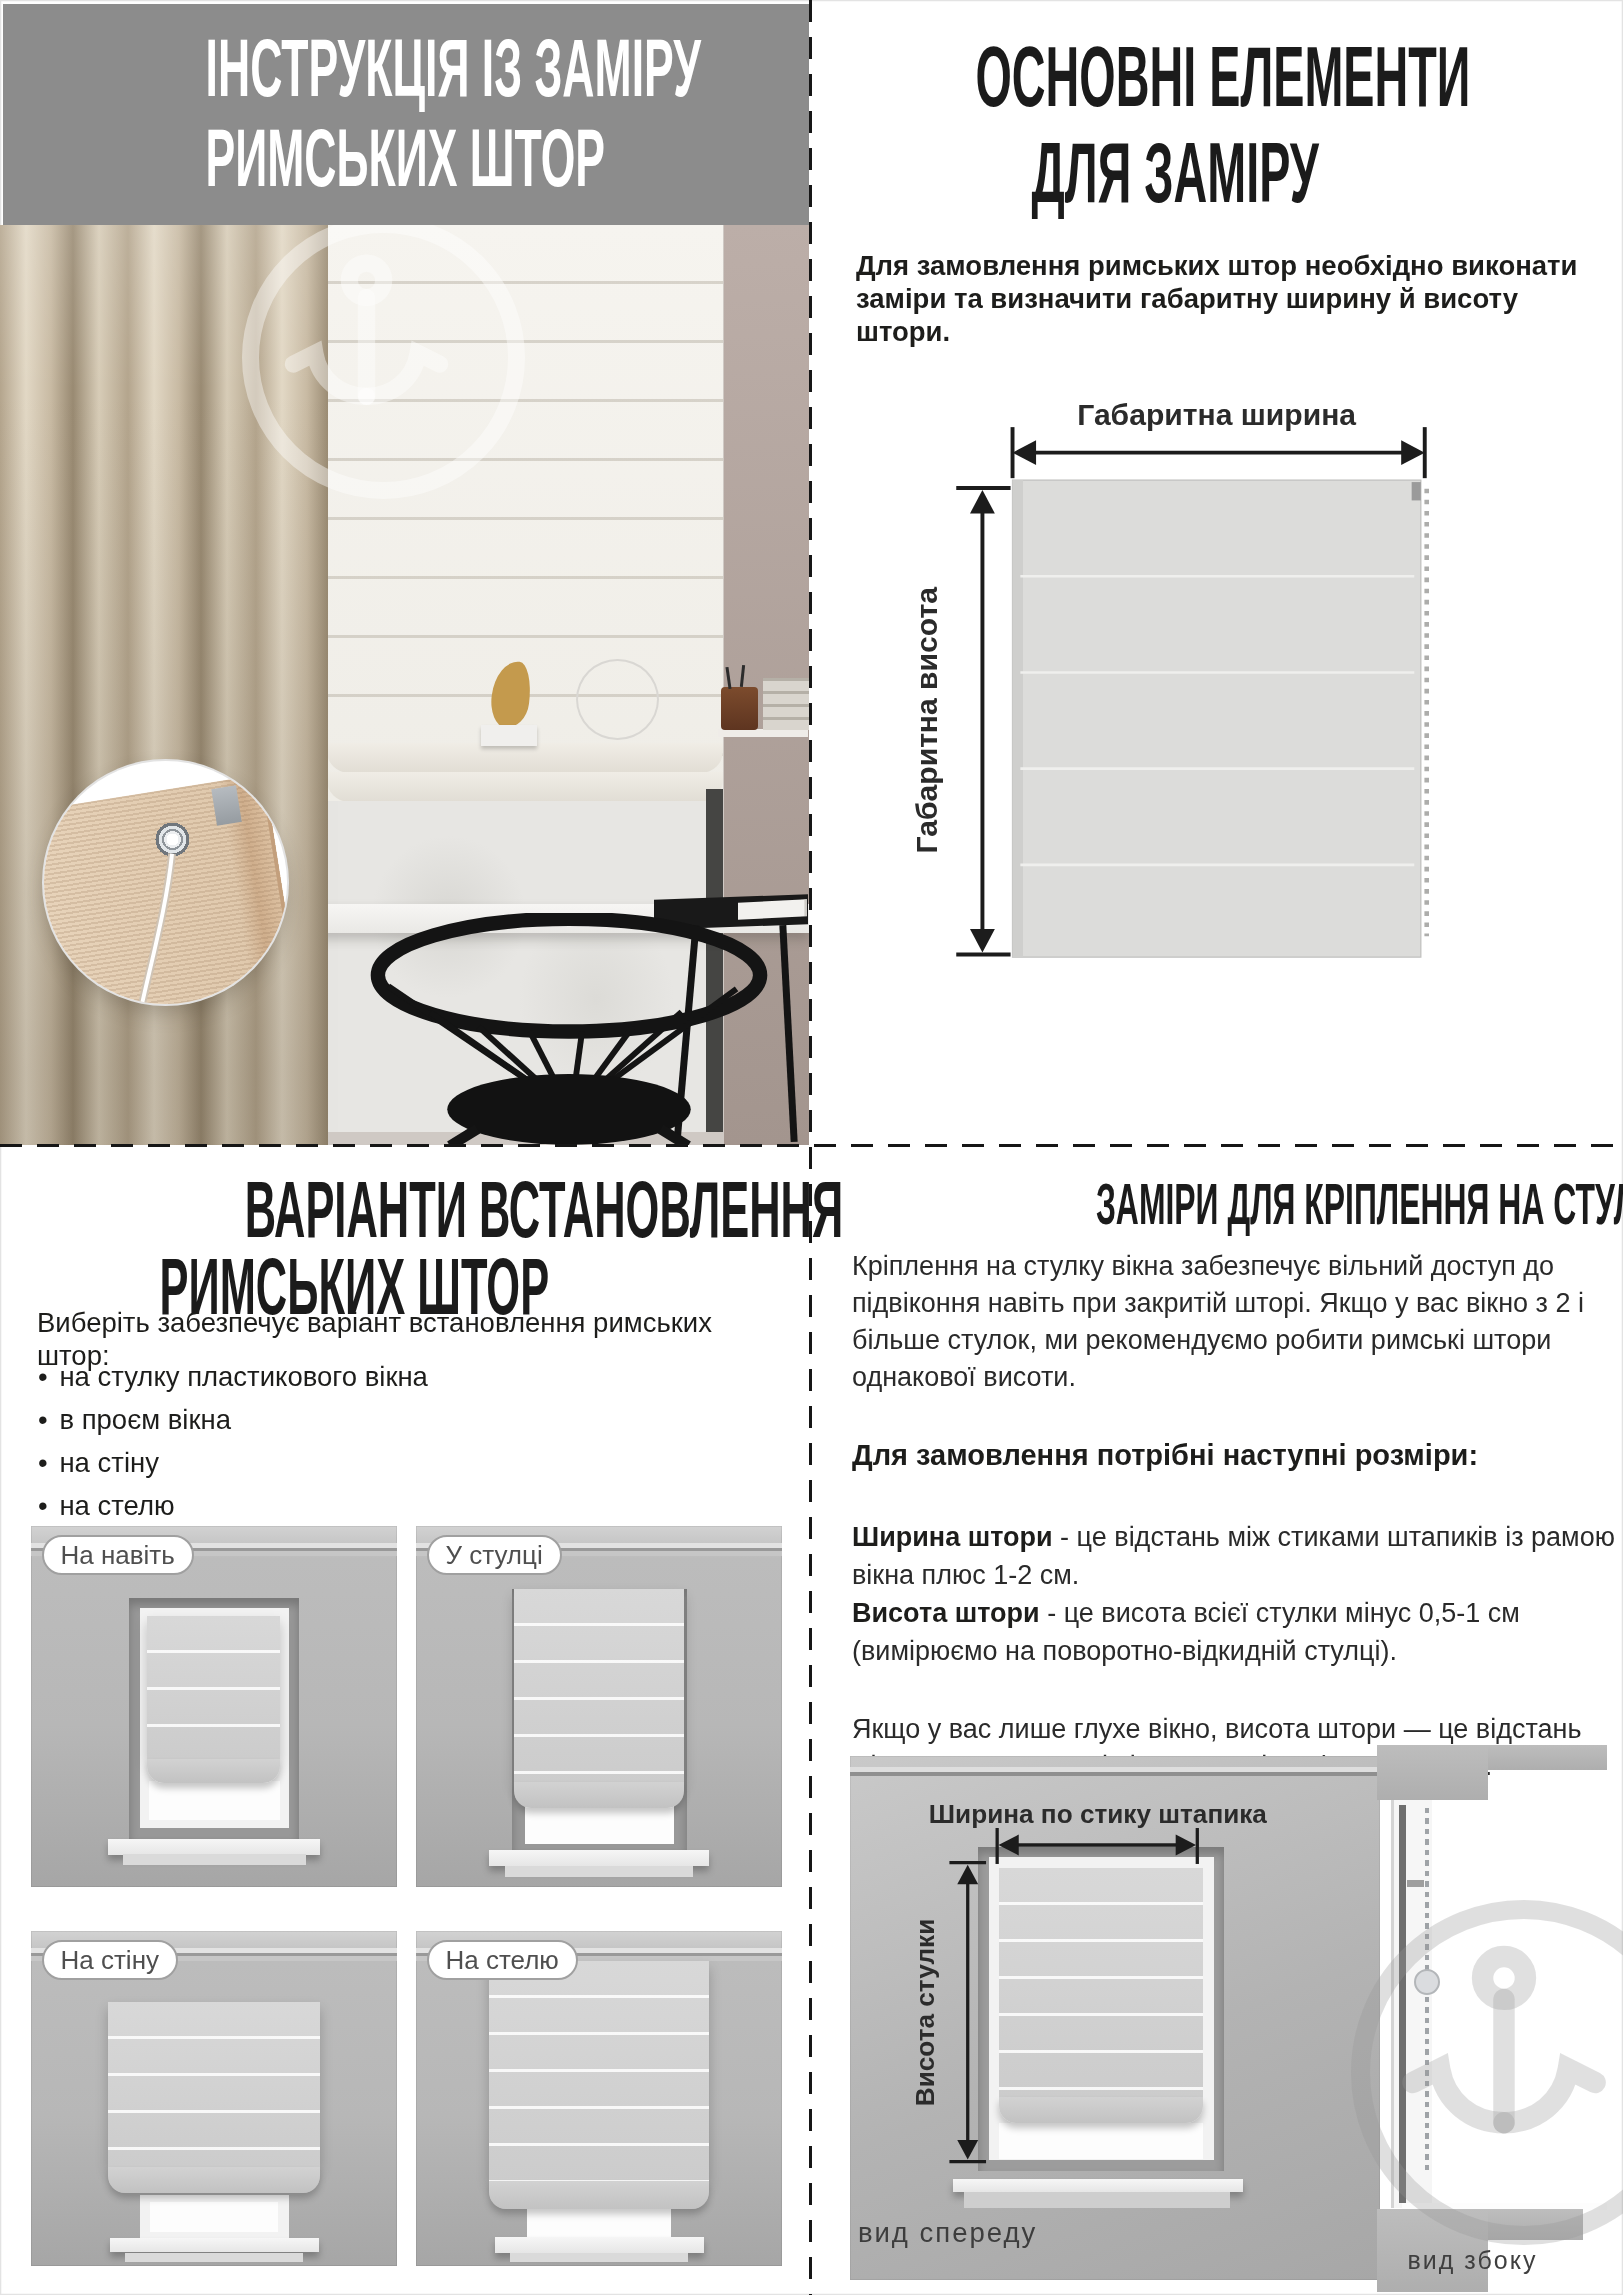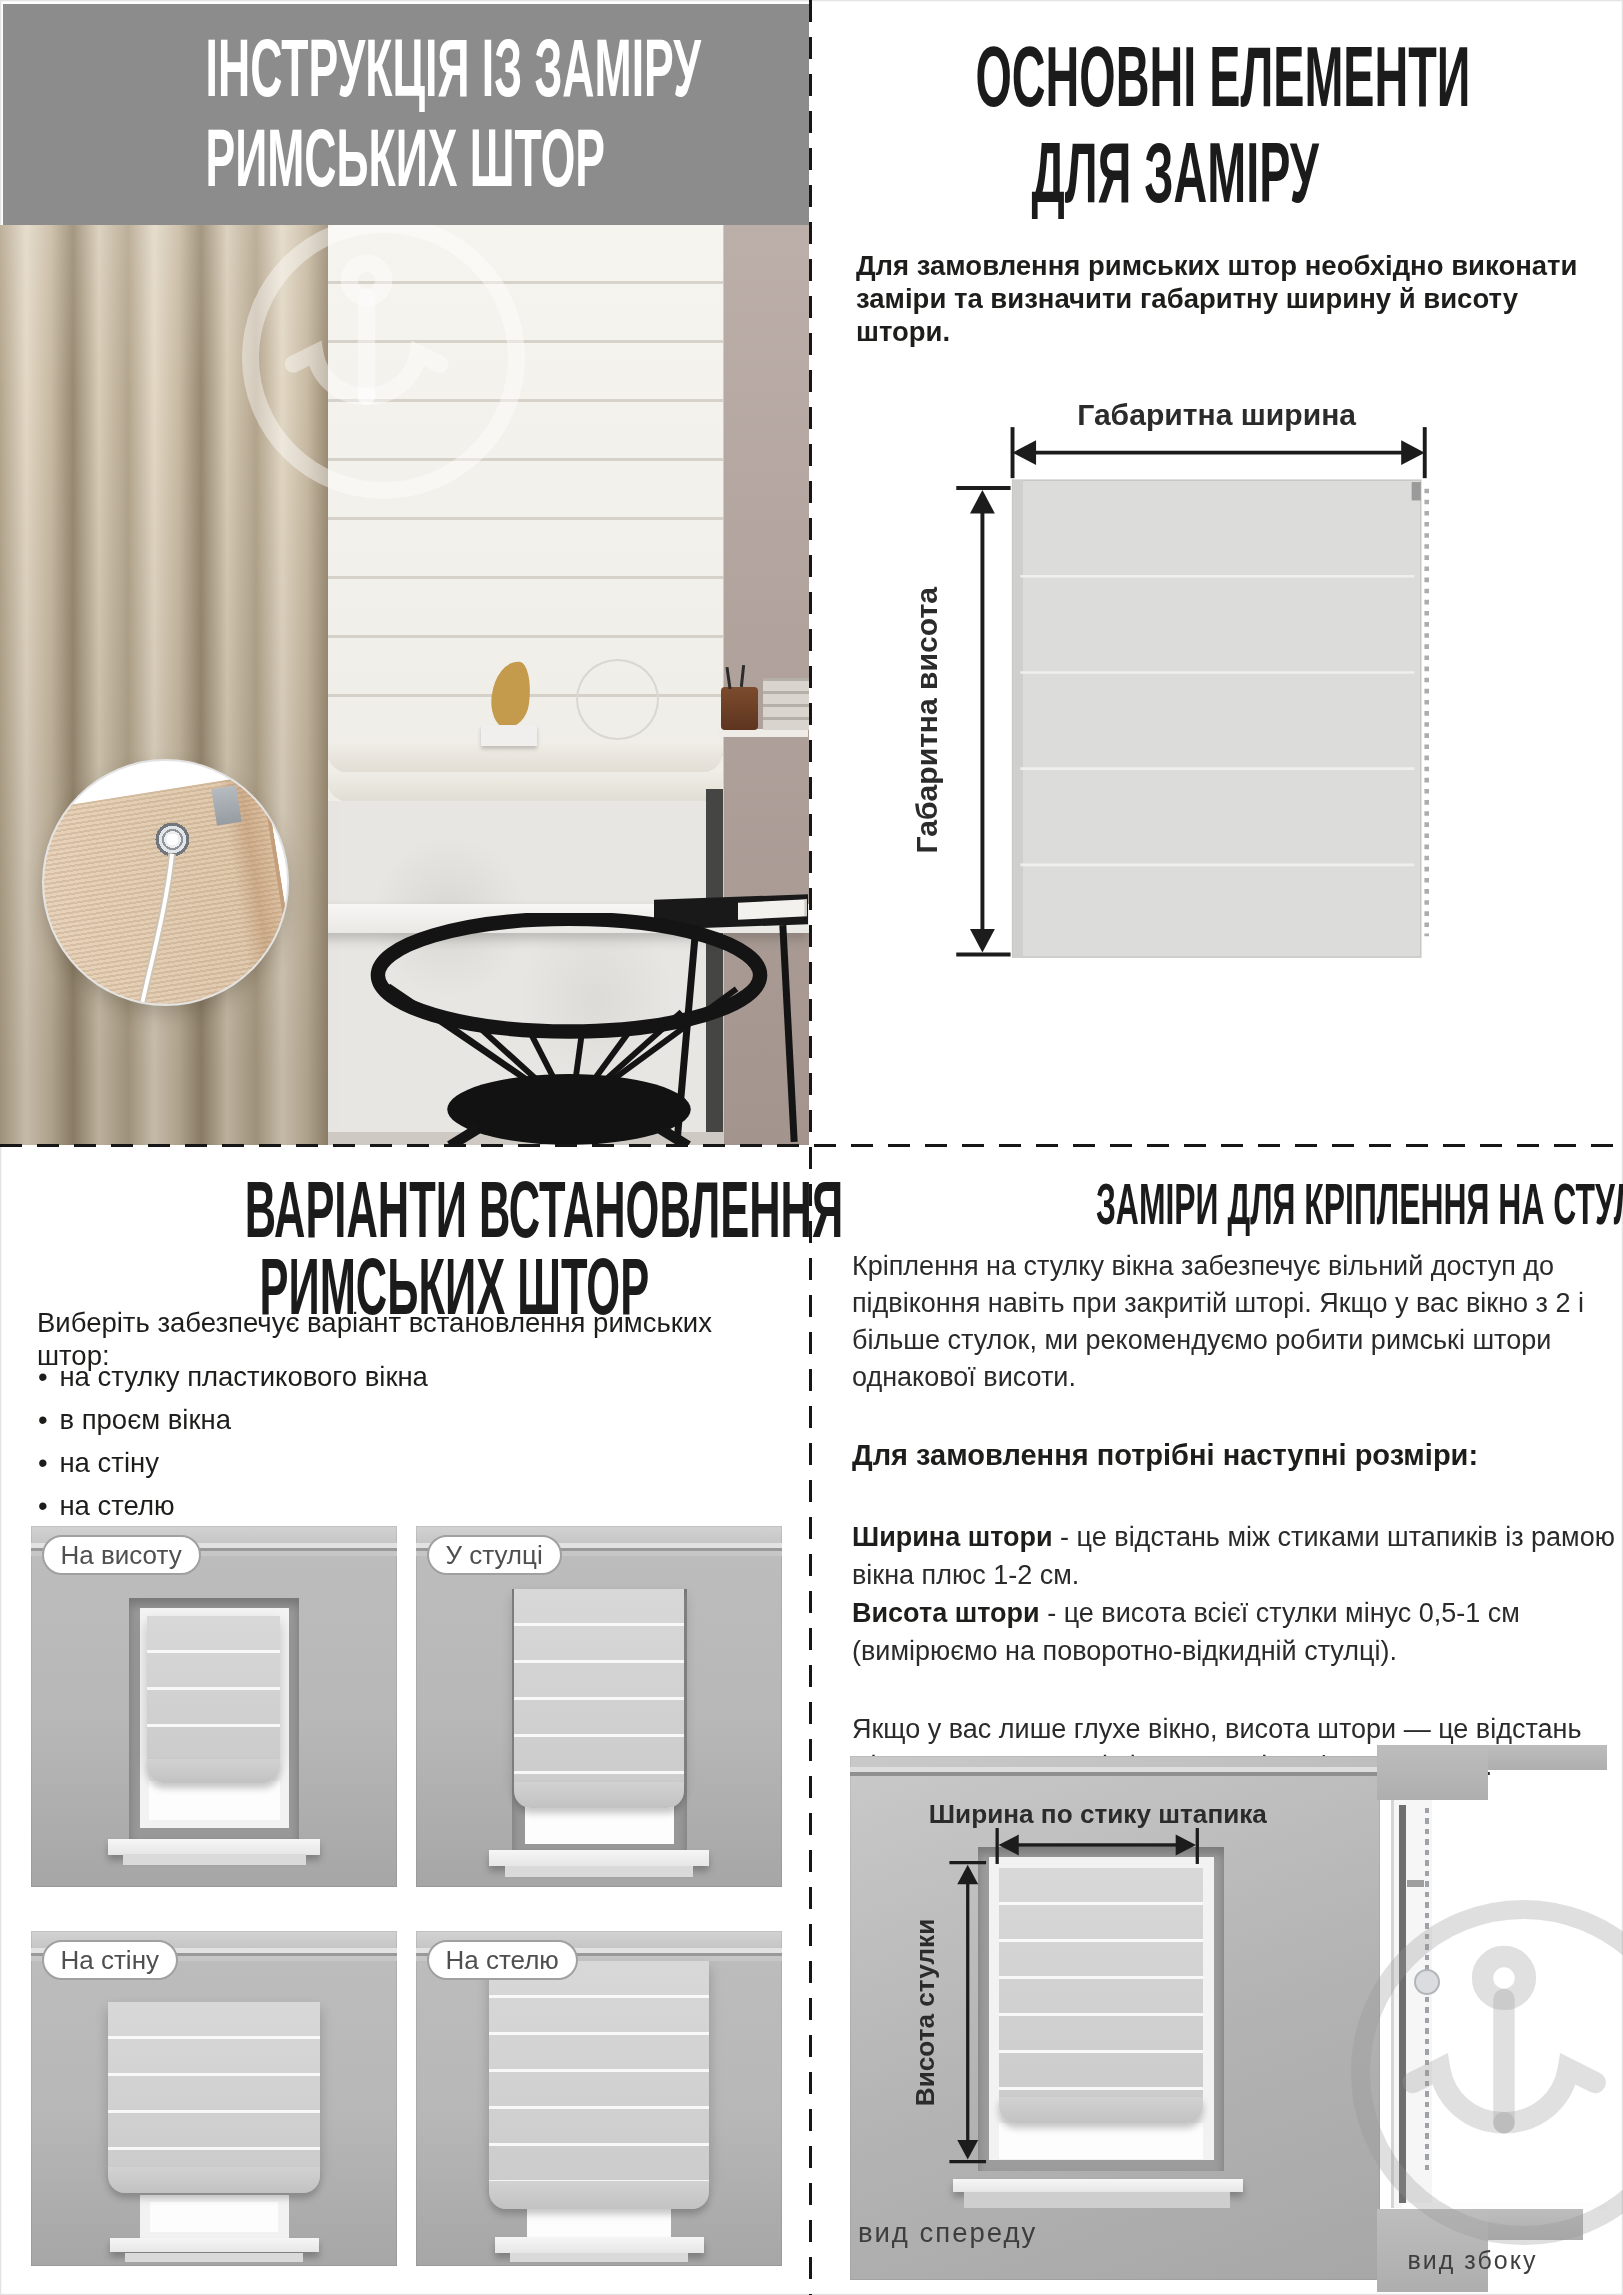--- a/index.html
+++ b/index.html
@@ -51,21 +51,21 @@
   .in-bracket{left:170px;top:26px;width:25px;height:37px;background:linear-gradient(180deg,#b6bbc0,#969ca1);transform:rotate(-9deg);}
   .in-grommet{left:110px;top:60px;width:37px;height:37px;border-radius:50%;background:
       radial-gradient(circle at 50% 50%,#ffffff 0 5.9px,#eceef0 5.9px 8.5px,#8f959b 8.5px 10.5px,#e2e6e9 10.5px 13.7px,#70767c 13.7px 17px,rgba(0,0,0,0) 17px);}
 
   
   .tr-title{left:773px;top:29px;width:805px;text-align:center;color:#1b1b1b;font-weight:bold;font-size:85px;line-height:96px;}
   .tr-intro{left:856px;top:249px;width:749px;font-weight:bold;font-size:27.5px;line-height:33px;color:#1d1d1b;}
   .tr-diagram{left:811px;top:393px;width:812px;height:576px;}
 
   
-  .bl-title{left:0;top:1171px;width:809px;text-align:right;color:#1b1b1b;font-weight:bold;font-size:79px;line-height:77px;}
+  .bl-title{left:0;top:1171px;width:809px;text-align:left;color:#1b1b1b;font-weight:bold;font-size:79px;line-height:77px;}
   .bl-intro{left:37px;top:1306px;width:752px;font-size:27.5px;line-height:33px;color:#1d1d1b;}
   .bl-bullets{left:38px;top:1355px;margin:0;padding:0;list-style:none;}
   .bl-bullets li{font-size:27.5px;line-height:43px;color:#1d1d1b;}
   .bl-bullets li::before{content:"•";margin-right:11.8px;}
   .variant{position:absolute;overflow:hidden;background:
       linear-gradient(180deg,#d2d2d2 0%,#bcbcbc 9%,#b7b7b7 55%,#a6a6a6 100%);box-shadow:inset 0 0 0 0.7px rgba(0,0,0,.10);}
   .molding{position:absolute;left:0;right:0;top:17px;height:13px;background:linear-gradient(180deg,#e2e2e2 0 5.2px,#999999 5.2px 7.9px,#c6c6c6 7.9px 13px);}
   .pill{position:absolute;left:10.5px;top:9.2px;background:#fff;border:2px solid #a0a0a0;border-radius:22px;padding:2.6px 17px;font-size:26px;color:#4f4f4f;}
   .sc-reveal{position:absolute;background:#989898;box-shadow:inset 0 6.5px 9.2px rgba(0,0,0,.22);}
   .sc-frame{position:absolute;background:#f2f2f2;}
@@ -221,21 +221,21 @@
 
   <div class="variant" style="left:31px;top:1526px;width:366px;height:361px;">
     <div class="molding"></div>
     <div class="sc-reveal" style="left:98px;top:72px;width:170px;height:241px;"></div>
     <div class="sc-frame" style="left:109px;top:82px;width:149px;height:220px;"></div>
     <div class="sc-glass" style="left:118px;top:255px;width:131px;height:39px;"></div>
     <div class="sc-blind" style="left:116px;top:90px;width:133px;height:143px;"></div>
     <div class="sc-blindfold" style="left:116px;top:233px;width:133px;height:23.6px;"></div>
     <div class="sc-sill" style="left:77px;top:313px;width:212px;height:15.7px;"></div>
     <div class="sc-apron" style="left:92px;top:328px;width:183px;height:10.5px;"></div>
-    <div class="pill"><span>На висоту</span></div>
+    <div class="pill"><span>На навіть</span></div>
   </div>
 
   <div class="variant" style="left:416px;top:1526px;width:366px;height:361px;">
     <div class="molding"></div>
     <div class="sc-reveal" style="left:96px;top:63px;width:175px;height:262px;"></div>
     <div class="sc-glass" style="left:109px;top:280px;width:149px;height:38px;"></div>
     <div class="sc-blind" style="left:98px;top:63px;width:170px;height:194px;"></div>
     <div class="sc-blindfold" style="left:98px;top:256px;width:170px;height:26px;"></div>
     <div class="sc-sill" style="left:73px;top:324px;width:220px;height:15.7px;"></div>
     <div class="sc-apron" style="left:89px;top:340px;width:188px;height:10.5px;"></div>

